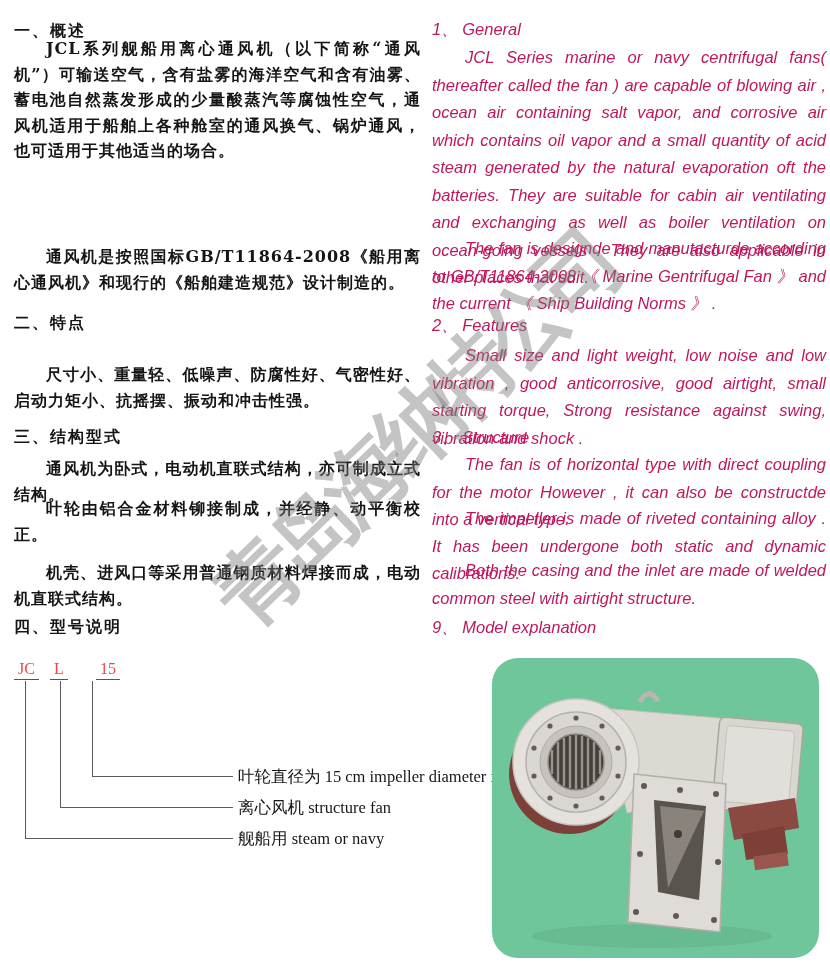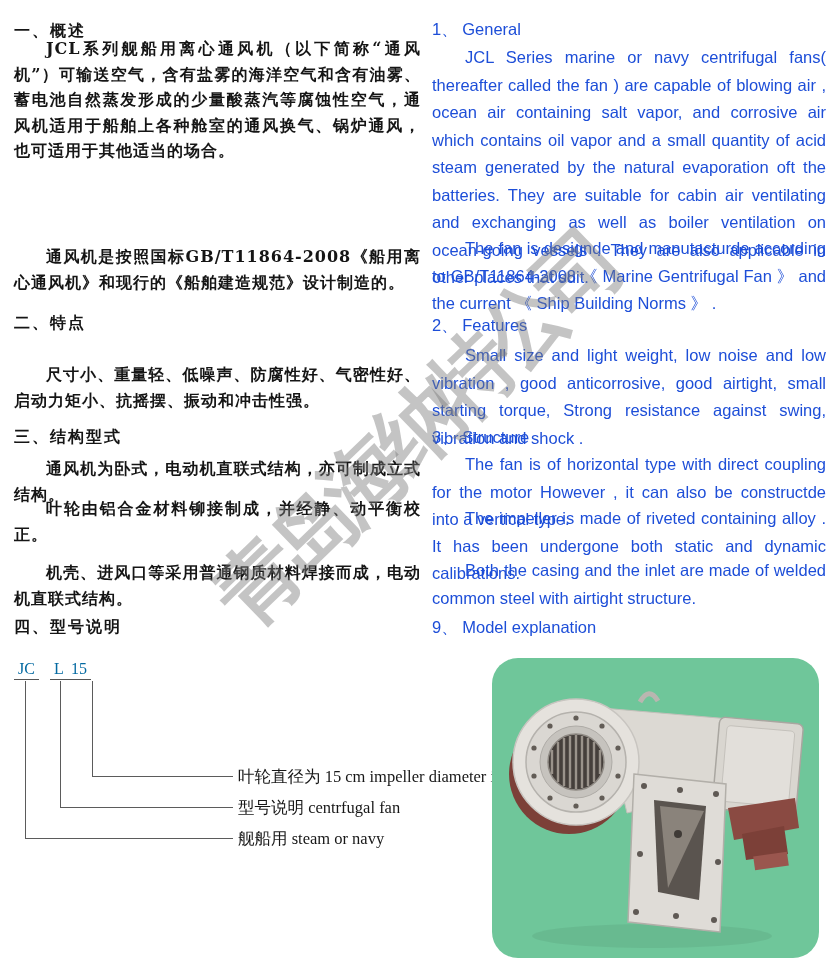--- a/index.html
+++ b/index.html
@@ -20,26 +20,26 @@
   
   .cn{position:absolute;left:14px;width:407px;
       font-family:"DejaVu Serif","Liberation Serif",serif;font-weight:bold;
       font-size:16px;line-height:25.5px;letter-spacing:1px;color:#151515;
       text-align:justify;margin:0;z-index:2;}
   .cn.h{letter-spacing:2px;}
   .cn.p{text-indent:2em;}
   
   .en{position:absolute;left:432px;width:394px;
       font-family:"Liberation Sans",sans-serif;font-size:16.5px;
-      line-height:27.5px;color:#1d4ed8;text-align:justify;margin:0;z-index:2;}
+      line-height:27.5px;color:#be185d;text-align:justify;margin:0;z-index:2;font-style:italic;}
   .en.p{text-indent:2em;}
   
   .dline{position:absolute;background:#5b5b5b;z-index:2;}
   .mcode{position:absolute;font-family:"Liberation Serif",serif;font-size:16px;
-         color:#0369a1;border-bottom:1px solid #555;padding:0 4px 1px;z-index:2;}
+         color:#ef4444;border-bottom:1px solid #555;padding:0 4px 1px;z-index:2;}
   .mlabel{position:absolute;left:238px;font-family:"Liberation Serif",serif;
           font-size:16.5px;color:#171717;z-index:2;white-space:nowrap;}
   
   .photo{
     position:absolute;left:492px;top:658px;width:327px;height:300px;
     background:#6fc69a;border-radius:26px;z-index:3;overflow:hidden;
   }
   .photo svg{display:block;}
 </style>
 </head>
@@ -71,31 +71,31 @@
     <p class="en" style="top:424px">3、 Structure</p>
     <p class="en p" style="top:451px">The fan is of horizontal type with direct coupling for the motor However , it can also be constructde into a vertical type.</p>
     <p class="en p" style="top:505px">The impeller is made of riveted containing alloy . It has been undergone both static and dynamic calibrations.</p>
     <p class="en p" style="top:557px">Both the casing and the inlet are made of welded common steel with airtight structure.</p>
     <p class="en" style="top:614px">9、 Model explanation</p>
   </div>
 
   <div>
     <span class="mcode" style="left:14px;top:660px">JC</span>
     <span class="mcode" style="left:50px;top:660px">L</span>
-    <span class="mcode" style="left:67px;top:660px">15</span>
+    <span class="mcode" style="left:96px;top:660px">15</span>
 
     <div class="dline" style="left:25px;top:681px;width:1px;height:157px"></div>
     <div class="dline" style="left:60px;top:681px;width:1px;height:126px"></div>
     <div class="dline" style="left:92px;top:681px;width:1px;height:95px"></div>
     <div class="dline" style="left:92px;top:776px;width:141px;height:1px"></div>
     <div class="dline" style="left:60px;top:807px;width:173px;height:1px"></div>
     <div class="dline" style="left:25px;top:838px;width:208px;height:1px"></div>
 
     <span class="mlabel" style="top:766px">叶轮直径为 15 cm impeller diameter is 15cm</span>
-    <span class="mlabel" style="top:797px">型号说明 centrfugal fan</span>
+    <span class="mlabel" style="top:797px">离心风机 structure fan</span>
     <span class="mlabel" style="top:828px">舰船用 steam or navy</span>
   </div>
 
   <div class="photo">
     <svg width="327" height="300" viewBox="0 0 327 300" xmlns="http://www.w3.org/2000/svg">
 
       <ellipse cx="160" cy="278" rx="120" ry="12" fill="rgba(0,0,0,0.06)"></ellipse>
 
       <polygon points="110,50 250,62 256,125 135,155" fill="#dcd9d3" stroke="#c2bfba" stroke-width="1"></polygon>
 

